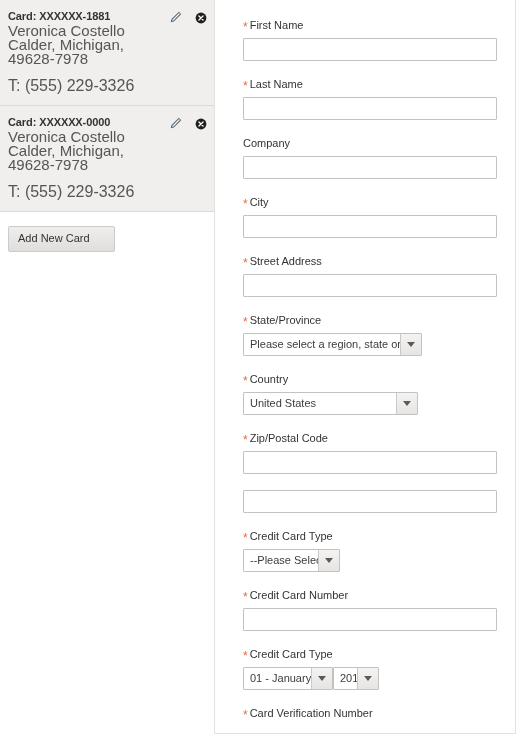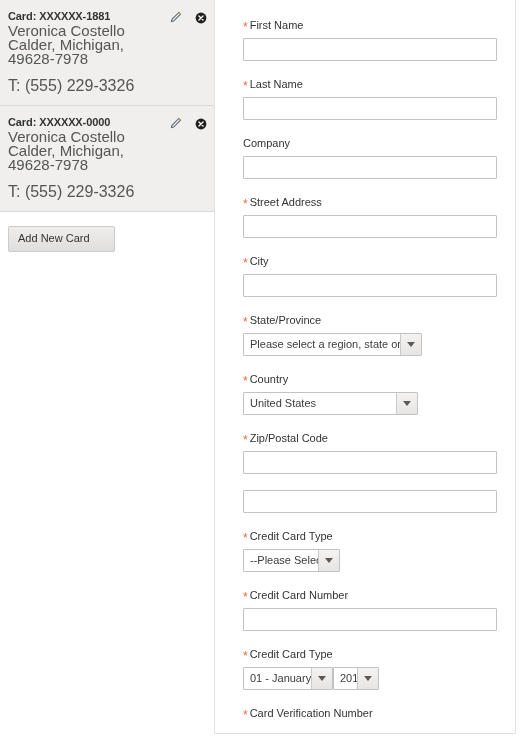--- a/index.html
+++ b/index.html
@@ -262,26 +262,26 @@
         <label class="field-label"><span class="req">*</span><span>Last Name</span></label>
         <input class="text-input" type="text" value="" style="">
       </div>
 
       <div class="field">
         <label class="field-label"><span>Company</span></label>
         <input class="text-input" type="text" value="" style="">
       </div>
 
       <div class="field">
+        <label class="field-label"><span class="req">*</span><span>City</span></label>
+        <input class="text-input" type="text" value="" style="">
+      </div>
+
+      <div class="field">
         <label class="field-label"><span class="req">*</span><span>Street Address</span></label>
-        <input class="text-input" type="text" value="" style="">
-      </div>
-
-      <div class="field">
-        <label class="field-label"><span class="req">*</span><span>City</span></label>
         <input class="text-input" type="text" value="" style="">
       </div>
 
       <div class="field">
         <label class="field-label"><span class="req">*</span><span>State/Province</span></label>
         <div class="select-wrap sel-state">
           <span class="select-text">Please select a region, state or province.</span>
           <span class="select-arrow">
               <span class="tri"></span>
             </span>

